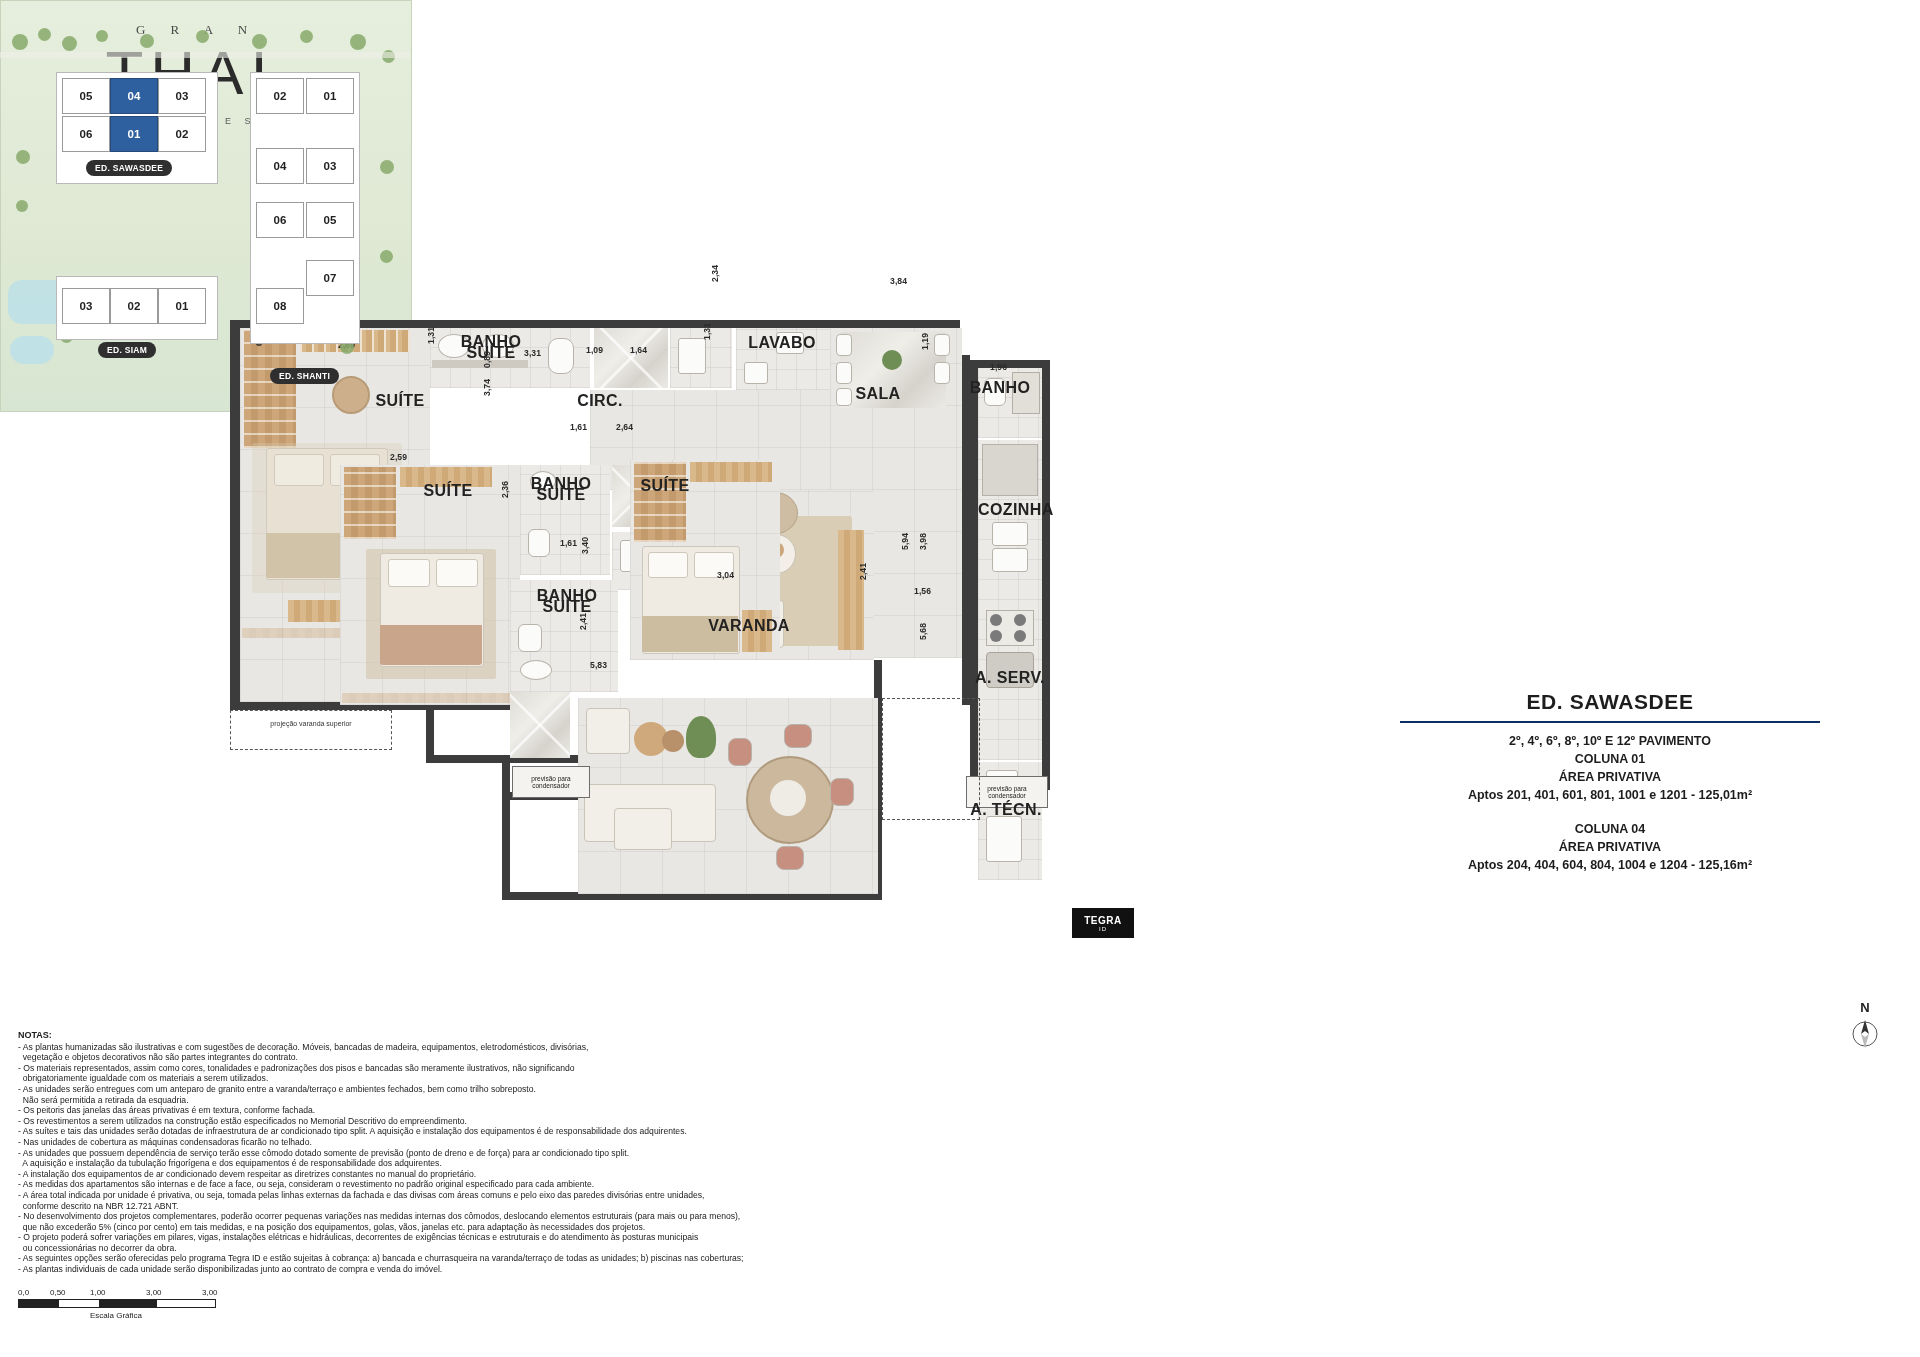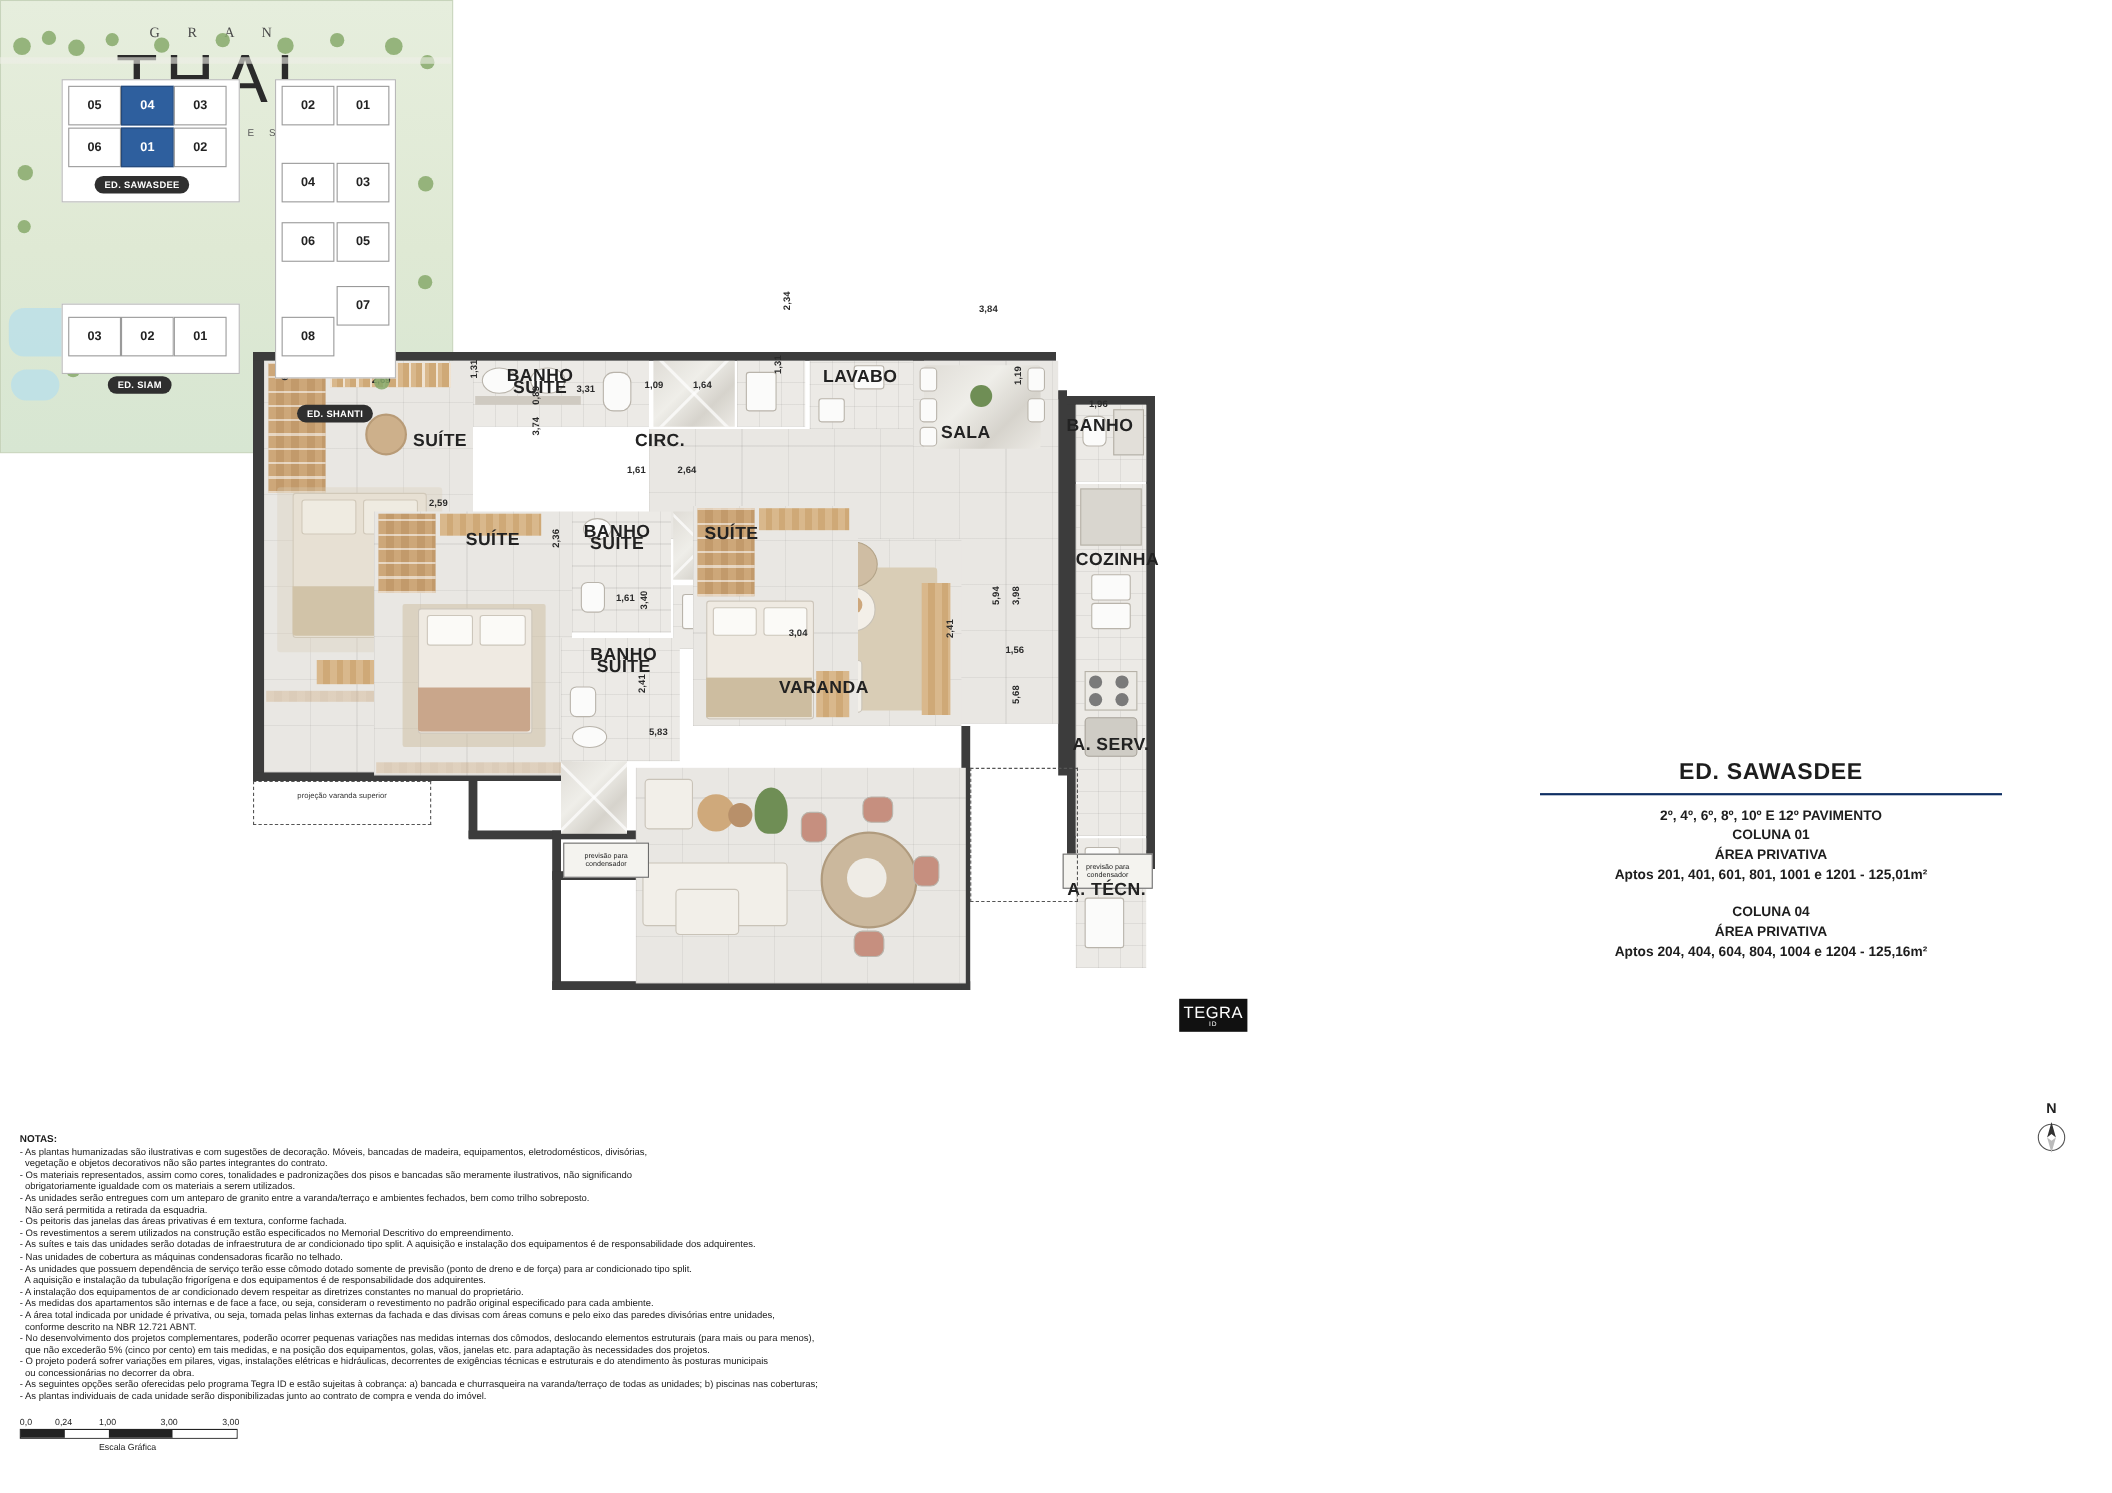--- a/index.html
+++ b/index.html
@@ -104,21 +104,21 @@
   #scale{left:18px;top:1288px;width:240px;}
   #scale .nums{position:relative;height:10px;font-size:8px;color:#222;}
   #scale .nums span{position:absolute;top:0;}
   #scale .bar{position:relative;height:7px;margin-top:1px;border:1px solid #222;display:flex;}
   #scale .bar i{display:block;height:100%;}
   #scale .cap{text-align:center;font-size:8px;margin-top:3px;color:#222;}
 
   
   #tegra{left:1072px;top:908px;width:62px;height:30px;background:#111;
     display:flex;flex-direction:column;align-items:center;justify-content:center;}
-  #tegra .t{color:#fff;font-size:15px;font-weight:normal;letter-spacing:.5px;}
+  #tegra .t{color:#fff;font-size:10px;font-weight:bold;letter-spacing:.5px;}
   #tegra .s{color:#fff;font-size:6px;letter-spacing:1px;}
 
   .dash{position:absolute;border:1px dashed #555;}
   .note-box{position:absolute;border:1px solid #6d6d6d;background:#f4f3ef;
     font-size:6.5px;line-height:7.5px;text-align:center;color:#222;
     display:flex;align-items:center;justify-content:center;padding:2px;}
 </style>
 </head>
 <body>
 
@@ -454,21 +454,21 @@
   <div>  que não excederão 5% (cinco por cento) em tais medidas, e na posição dos equipamentos, golas, vãos, janelas etc. para adaptação às necessidades dos projetos.</div>
   <div>- O projeto poderá sofrer variações em pilares, vigas, instalações elétricas e hidráulicas, decorrentes de exigências técnicas e estruturais e do atendimento às posturas municipais</div>
   <div>  ou concessionárias no decorrer da obra.</div>
   <div>- As seguintes opções serão oferecidas pelo programa Tegra ID e estão sujeitas à cobrança: a) bancada e churrasqueira na varanda/terraço de todas as unidades; b) piscinas nas coberturas;</div>
   <div>- As plantas individuais de cada unidade serão disponibilizadas junto ao contrato de compra e venda do imóvel.</div>
 </div>
 
 <div class="abs" id="scale">
   <div class="nums">
     <span style="left:0px;">0,0</span>
-    <span style="left:32px;">0,24</span>
+    <span style="left:32px;">0,50</span>
     <span style="left:72px;">1,00</span>
     <span style="left:128px;">3,00</span>
     <span style="left:184px;">3,00</span>
   </div>
   <div class="bar" style="width:196px;">
     <i style="width:40px;background:#222;"></i>
     <i style="width:40px;background:#fff;"></i>
     <i style="width:58px;background:#222;"></i>
     <i style="width:58px;background:#fff;"></i>
   </div>

